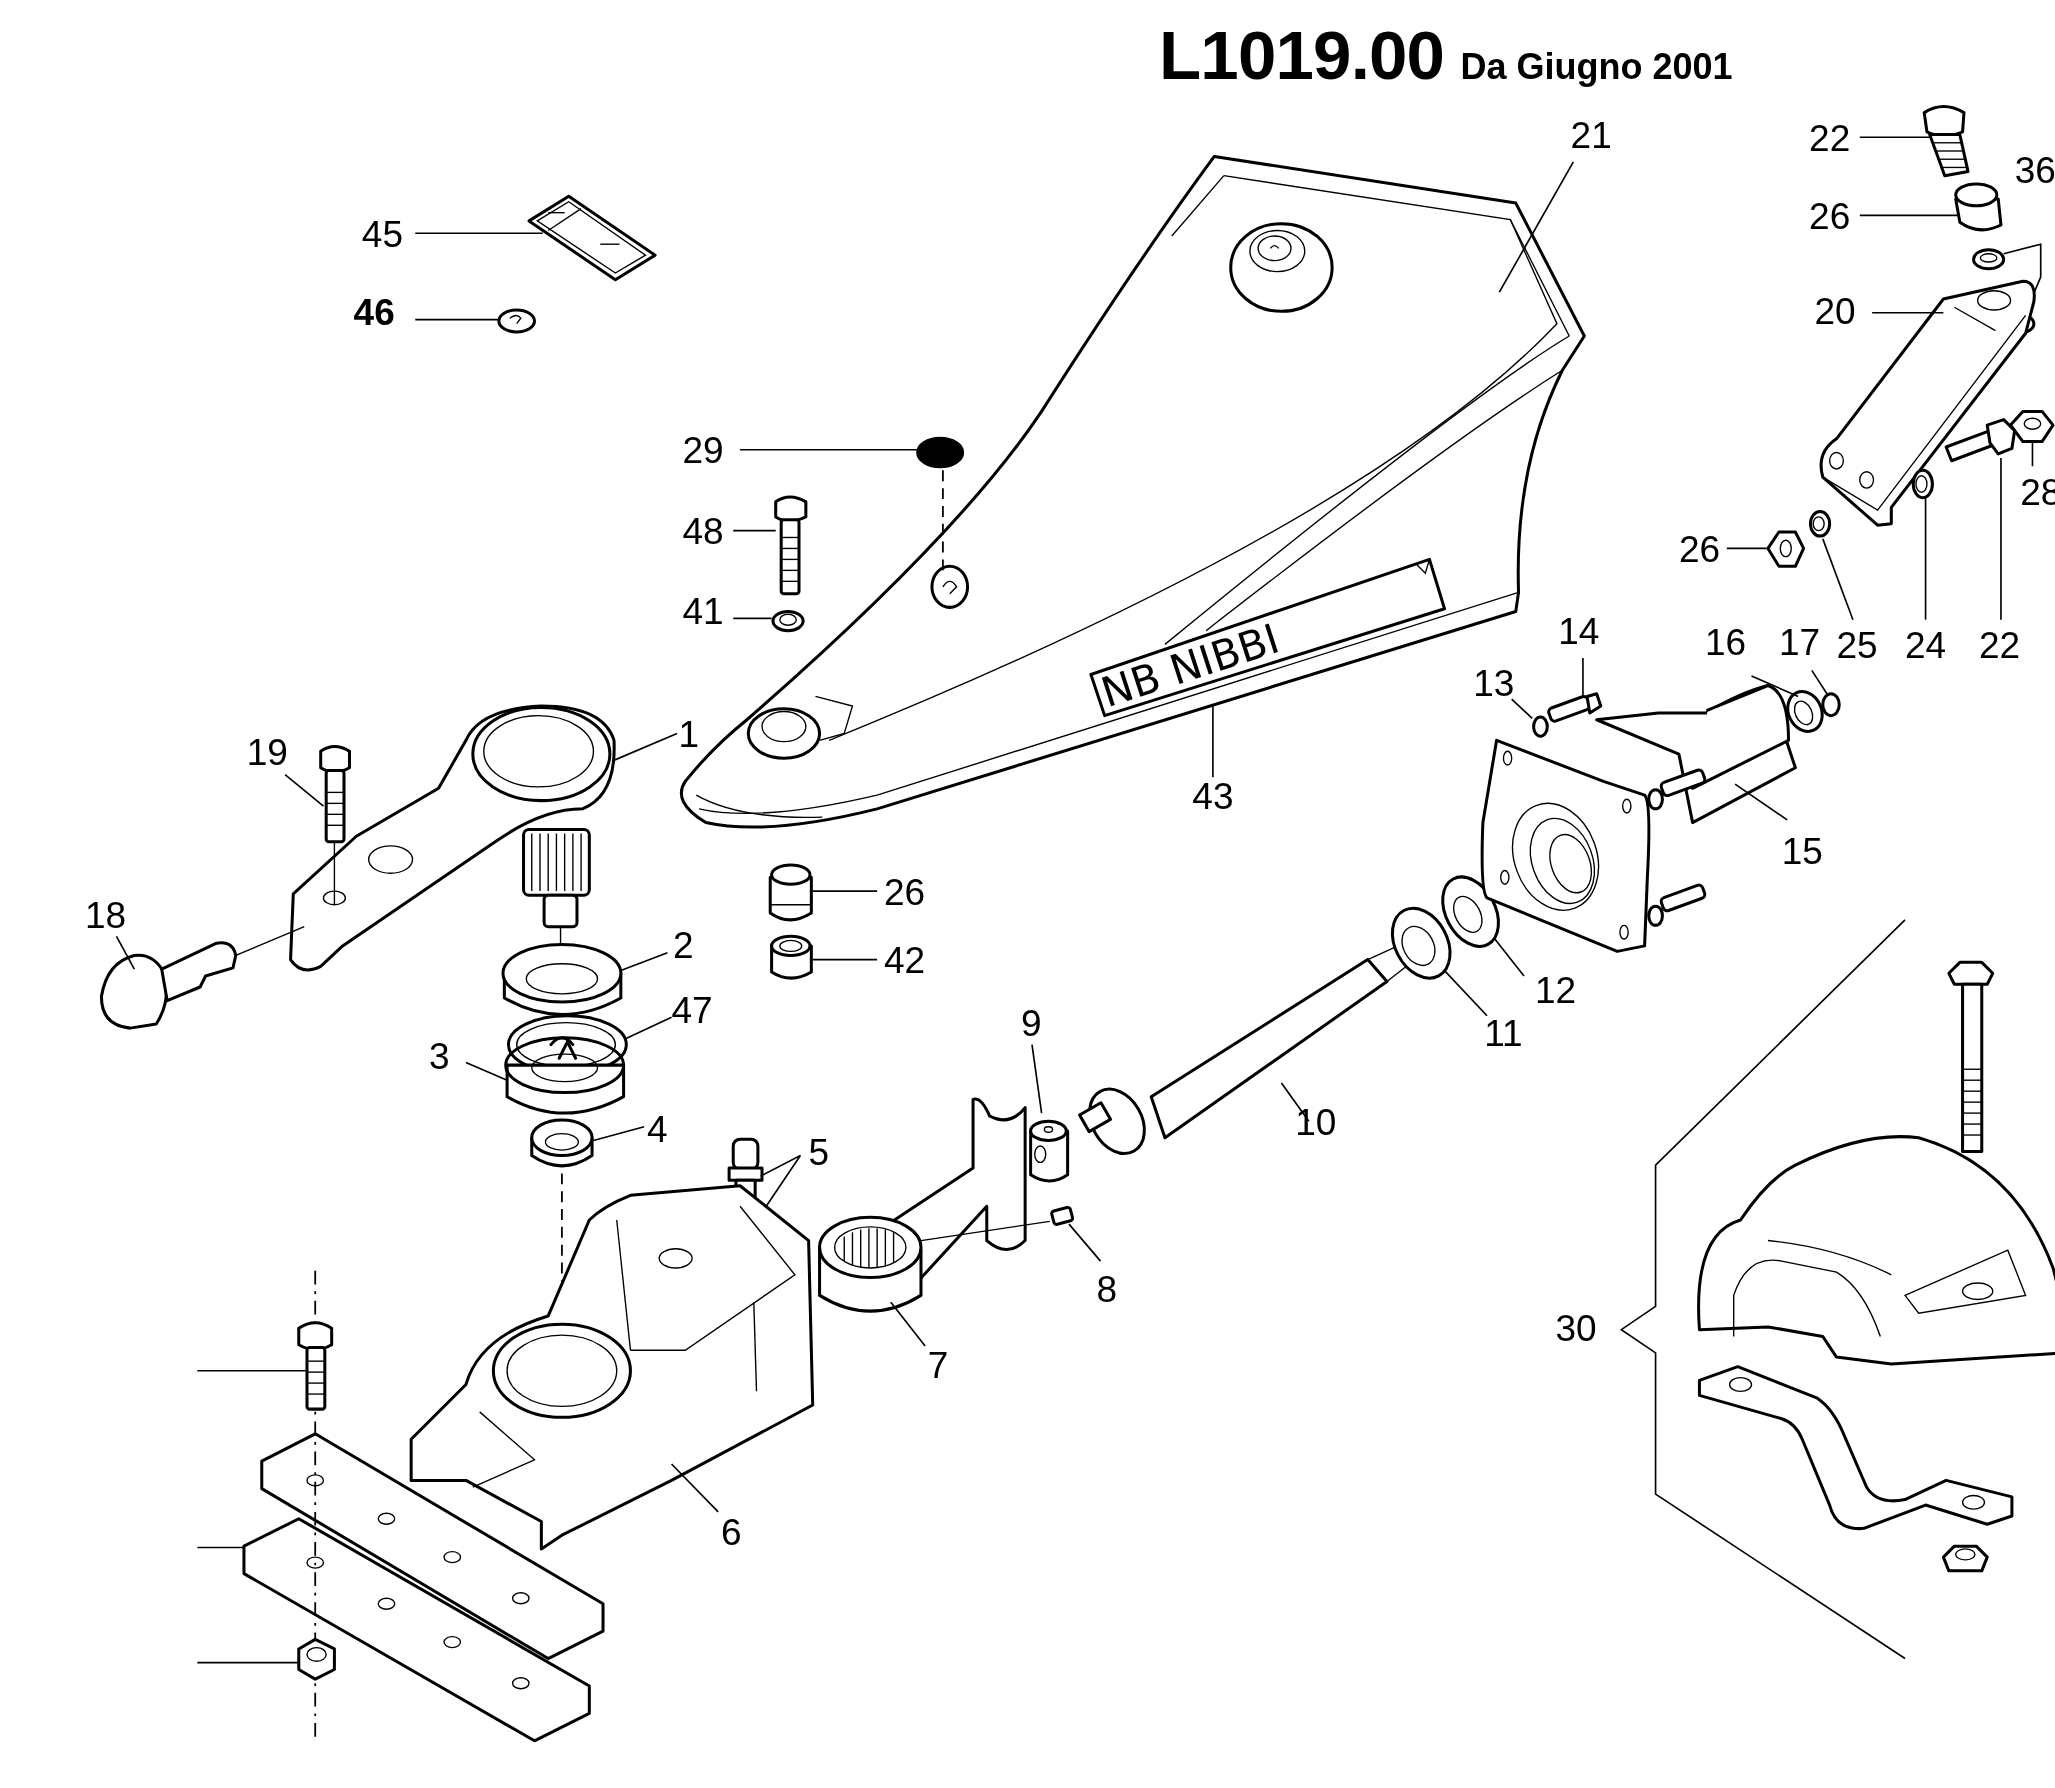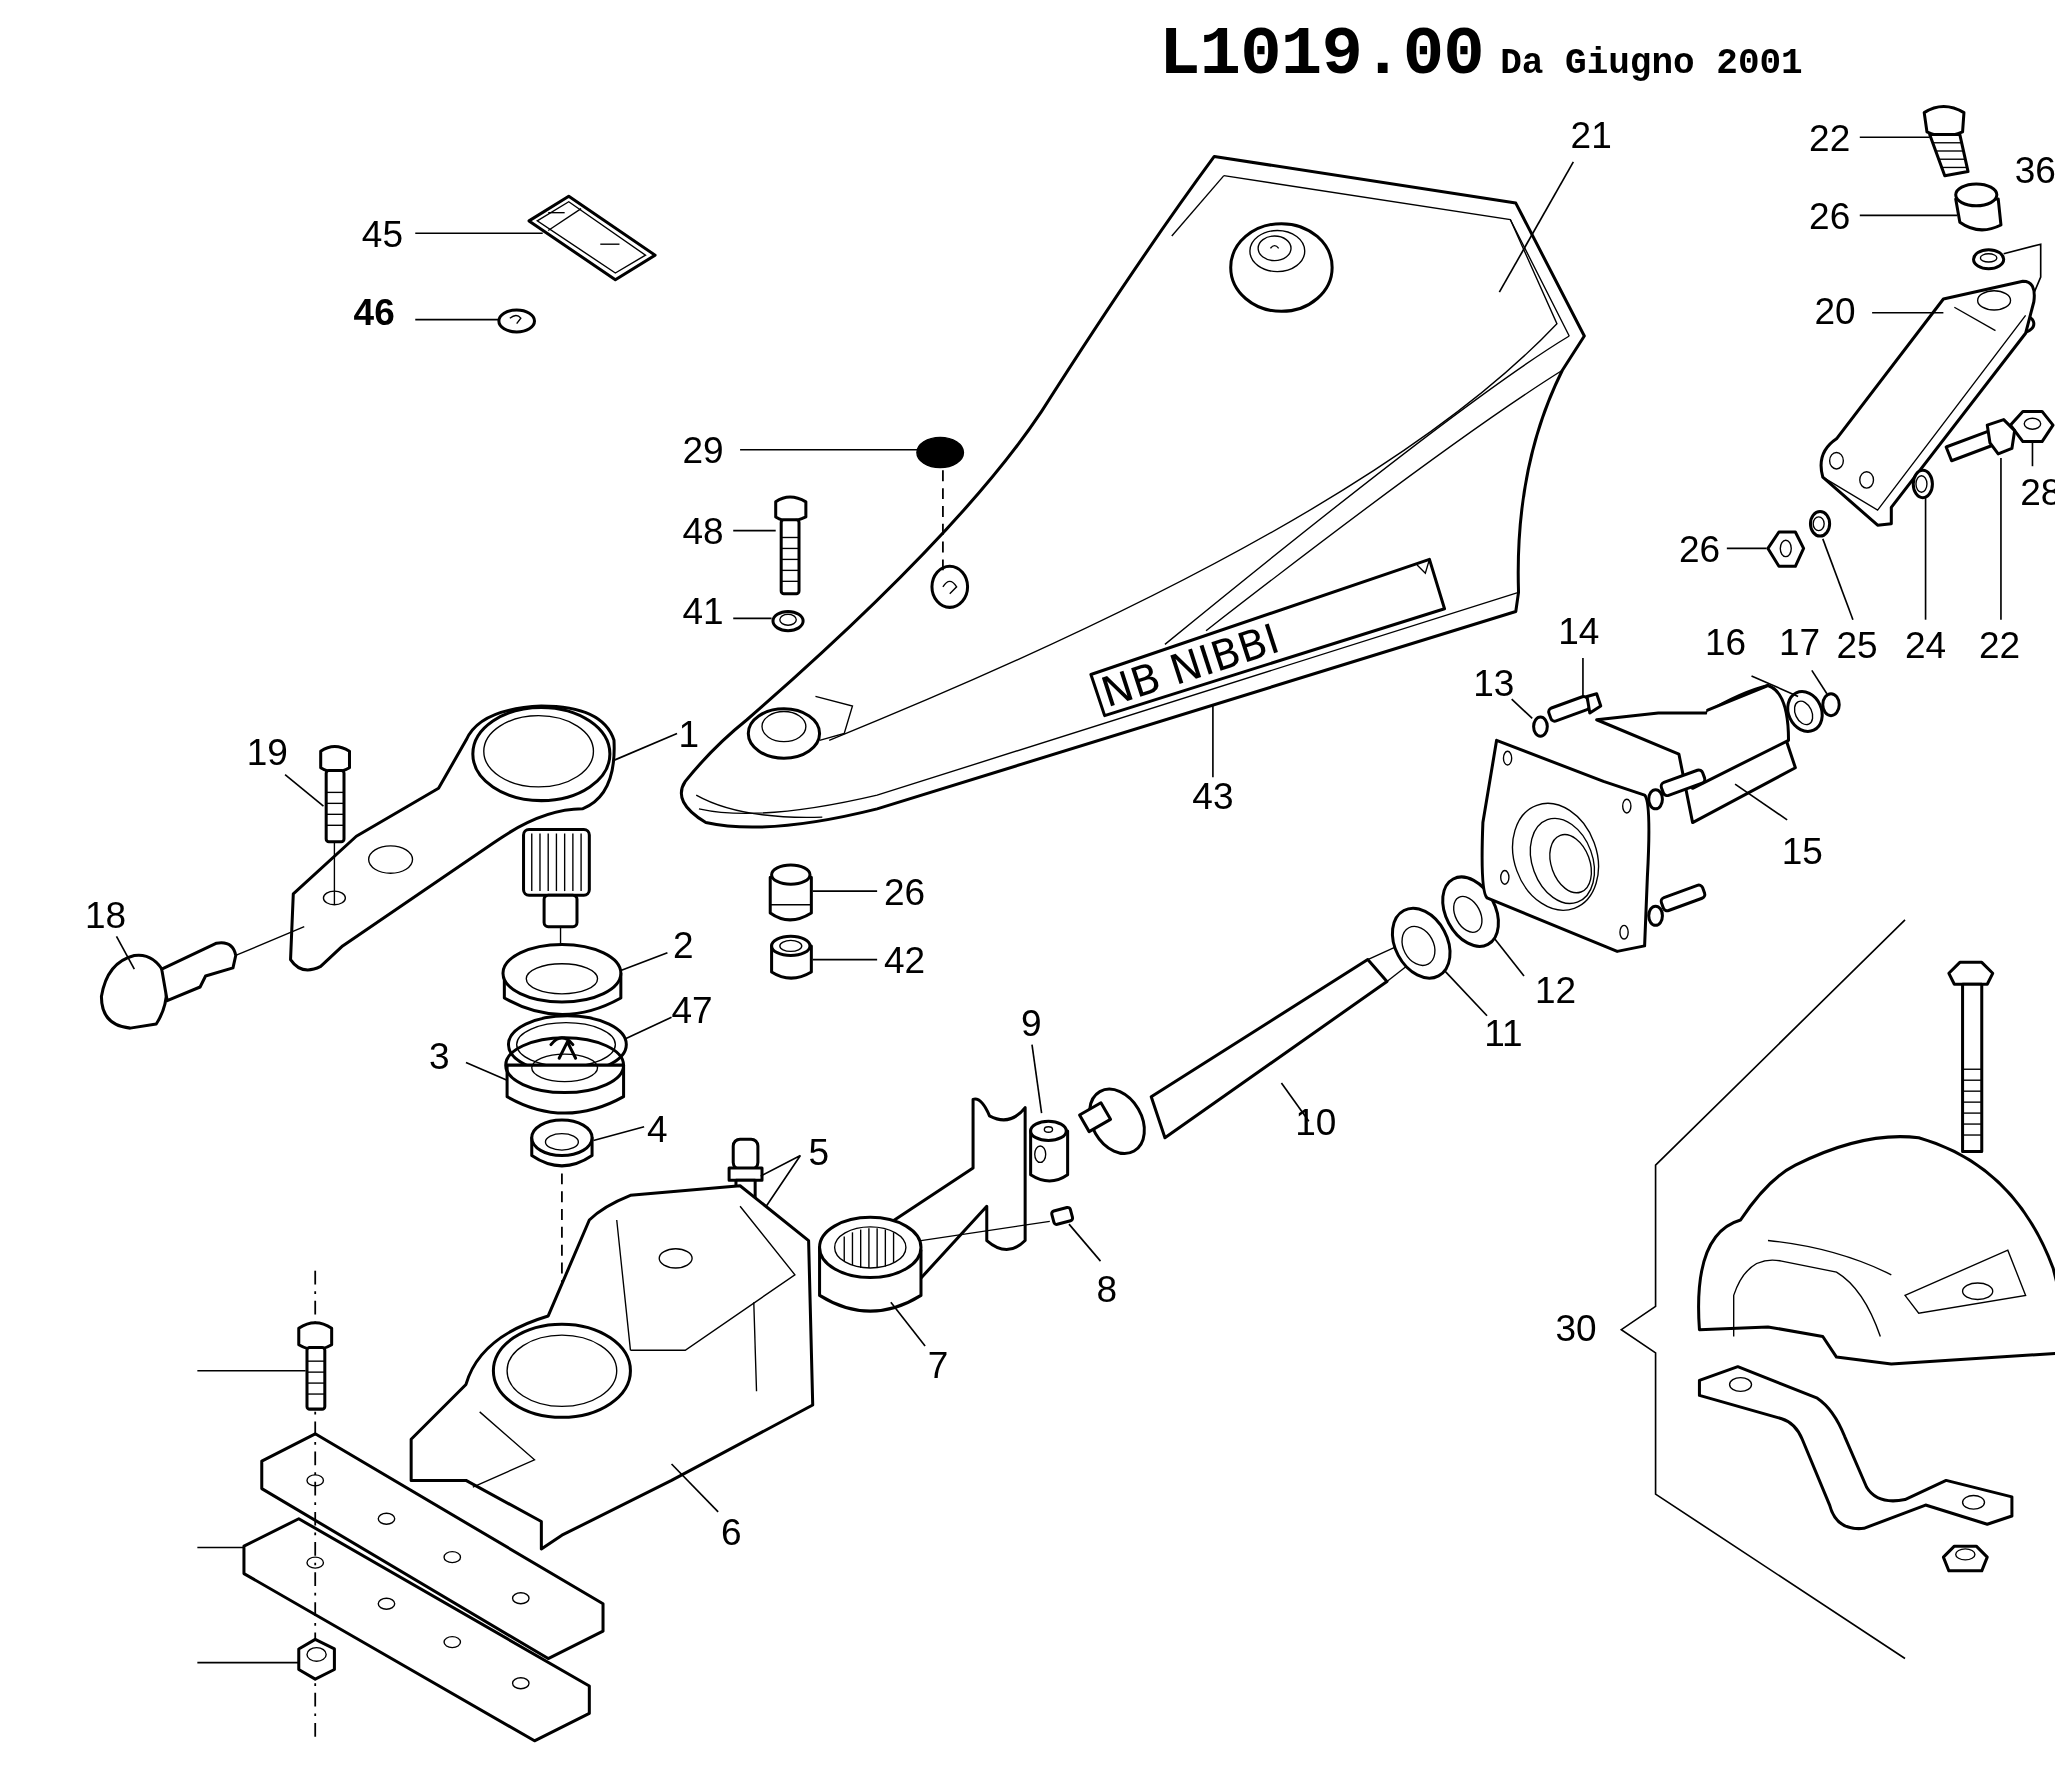--- a/index.html
+++ b/index.html
@@ -1,18 +1,18 @@
 <!DOCTYPE html>
 <html style="font-size:6.6px"><head>
 <meta charset="utf-8">
 <style>
   html, body { margin: 0; padding: 0; background: #ffffff; }
   body { width: 2138px; height: 1789px; overflow: hidden; position: relative; }
   #canvas { position: absolute; left: 0; top: 0; width: 2138px; height: 1789px; }
-  .title-block { position: absolute; left: 1159px; top: 16.4px; white-space: nowrap; font-family: Liberation Mono, monospace; font-weight: bold; color: #000; }
+  .title-block { position: absolute; left: 1159px; top: 16.4px; white-space: nowrap; font-family: Liberation Sans, sans-serif; font-weight: bold; color: #000; }
   .title-code { font-size: 69px; letter-spacing: -0.8px; }
   .title-sub { font-size: 36px; margin-left: 16.4px; }
   svg text.lbl { font-family: "Liberation Sans", sans-serif; font-size: 27px; fill: #000; }
   svg text.lbl-bold { font-family: "Liberation Sans", sans-serif; font-size: 27px; font-weight: bold; fill: #000; }
   svg text.plate { font-family: "DejaVu Sans", sans-serif; font-size: 30px; fill: #000; }
   .ln { stroke: #000; stroke-width: 1.2; fill: none; }
   .part { stroke: #000; stroke-width: 2.2; fill: #fff; stroke-linejoin: round; stroke-linecap: round; }
   .thin { stroke: #000; stroke-width: 1; fill: none; }
   .dash { stroke: #000; stroke-width: 1.3; fill: none; stroke-dasharray: 8 5; }
   .dashdot { stroke: #000; stroke-width: 1.3; fill: none; stroke-dasharray: 10 5 2 5; }

